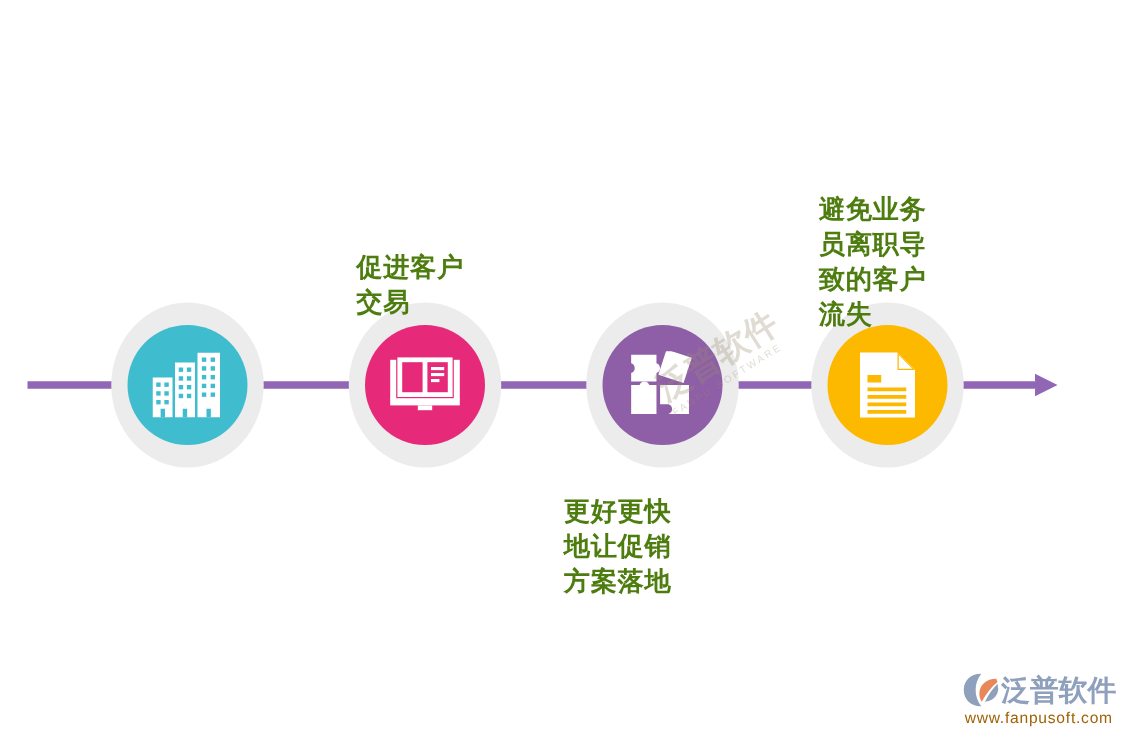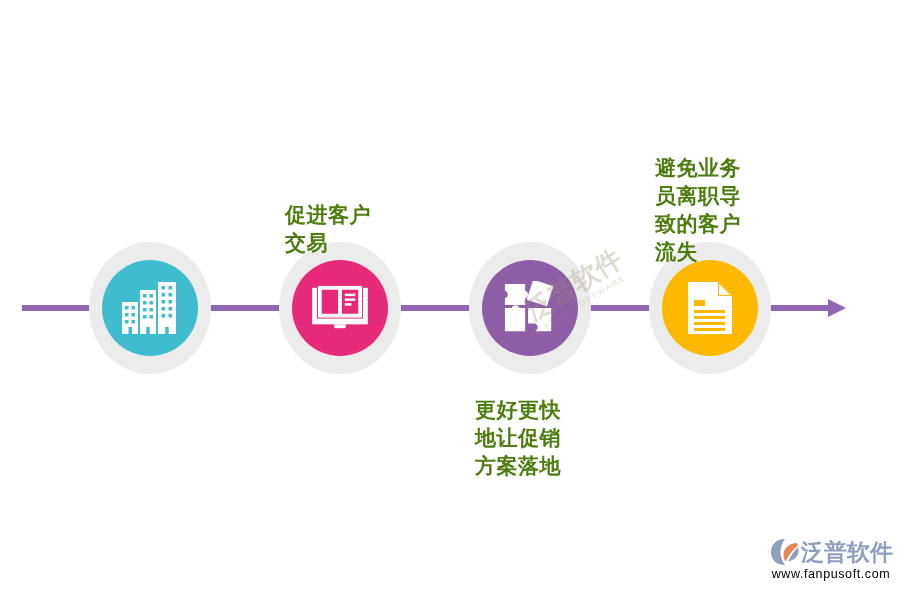--- a/index.html
+++ b/index.html
@@ -77,21 +77,21 @@
     position: absolute;
     color: #4d7c0f;
     font-size: 21px;
     line-height: 28px;
     font-weight: 700;
     white-space: pre-line;
     letter-spacing: 0.5px;
   }
   .cap-1 { left: 93px;  top: 396px; }
   .cap-2 { left: 285px; top: 182px; margin-top: 19px; }
-  .cap-3 { left: 475px; top: 396px; }
+  .cap-3 { left: 451px; top: 396px; }
   .cap-4 { left: 655px; top: 154px; }
 
   
   .watermark {
     position: absolute;
     left: 528px;
     top: 292px;
     width: 110px;
     height: 92px;
     transform: rotate(-32deg);
@@ -131,21 +131,21 @@
   .brand-name {
     font-size: 23px;
     font-weight: 700;
     color: #8fa0bd;
     line-height: 26px;
     margin-left: 1px;
     white-space: nowrap;
   }
   .brand-url {
     font-size: 12.5px;
-    color: #000000;
+    color: #a16207;
     letter-spacing: 0.6px;
     margin-top: 1px;
     text-align: center;
     white-space: nowrap;
   }
 </style>
 </head>
 <body>
 
 <div id="stage">

